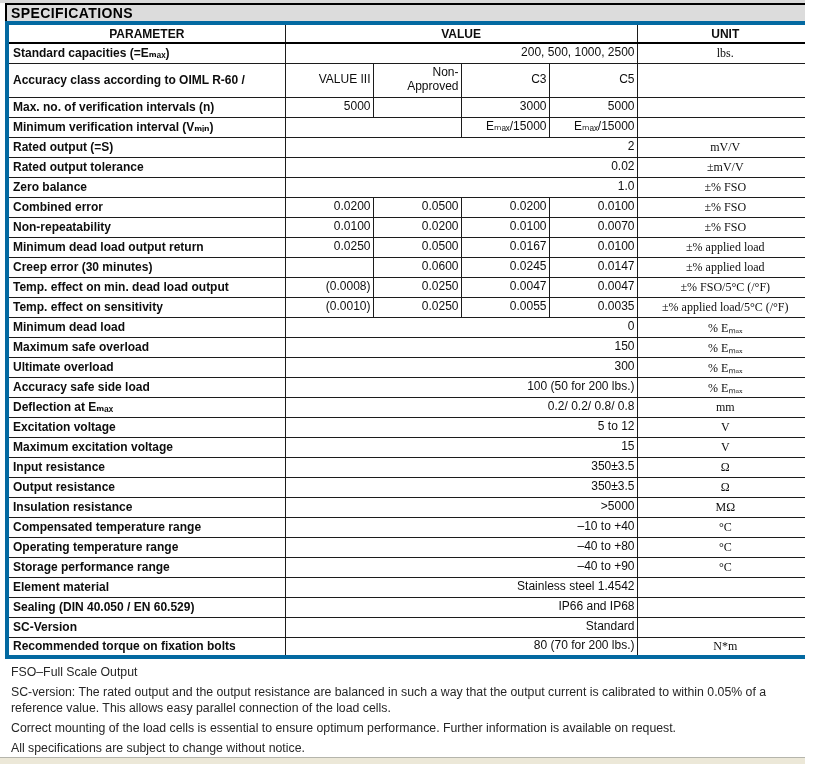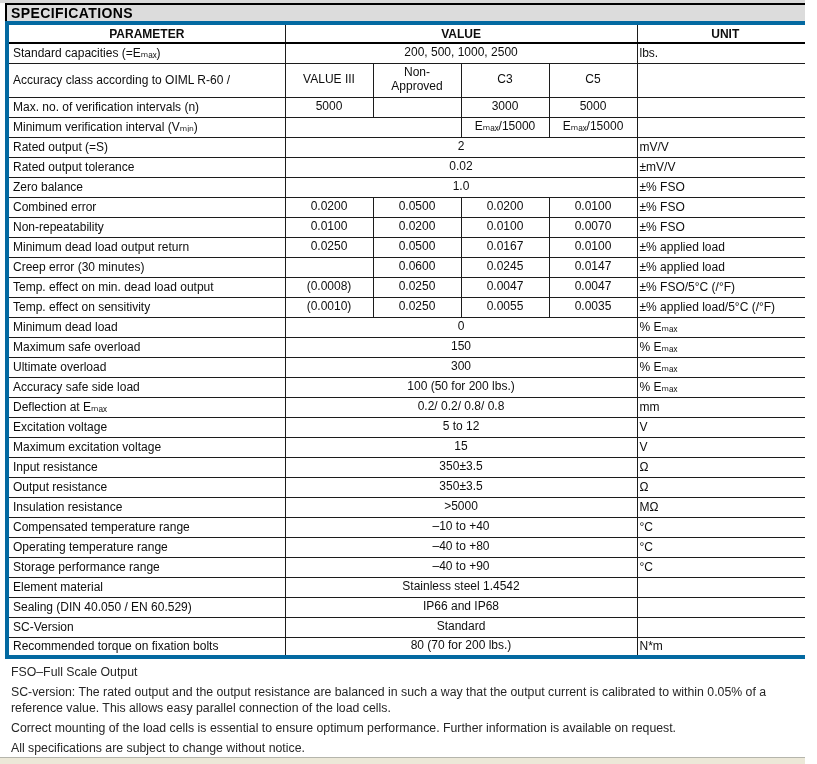--- a/index.html
+++ b/index.html
@@ -54,29 +54,31 @@
   #spec-table thead th {
     font-weight: bold;
     text-align: center;
     border-bottom: 2px solid #000000;
     background: #ffffff;
   }
   #spec-table tbody tr { height: 20px; }
   #spec-table tbody tr.tall { height: 34px; margin-left: 32px; }
   #spec-table td.param {
     text-align: left;
-    font-weight: normal;
+    font-weight: bold;
     padding-left: 4px;
   }
   #spec-table td.val {
-    text-align: center;
+    text-align: right;
     white-space: pre-line;
     line-height: 1.15;
   }
   #spec-table td.unit {
+    text-align: center;
+    font-family: Liberation Serif, serif;
   }
   #footnotes {
     margin-left: 6px;
     margin-right: 6px;
     padding-top: 5px;
     font-size: 12.3px;
     line-height: 16px;
     color: #262626;
   }
   #footnotes .note { margin: 0 0 4px 0; }

